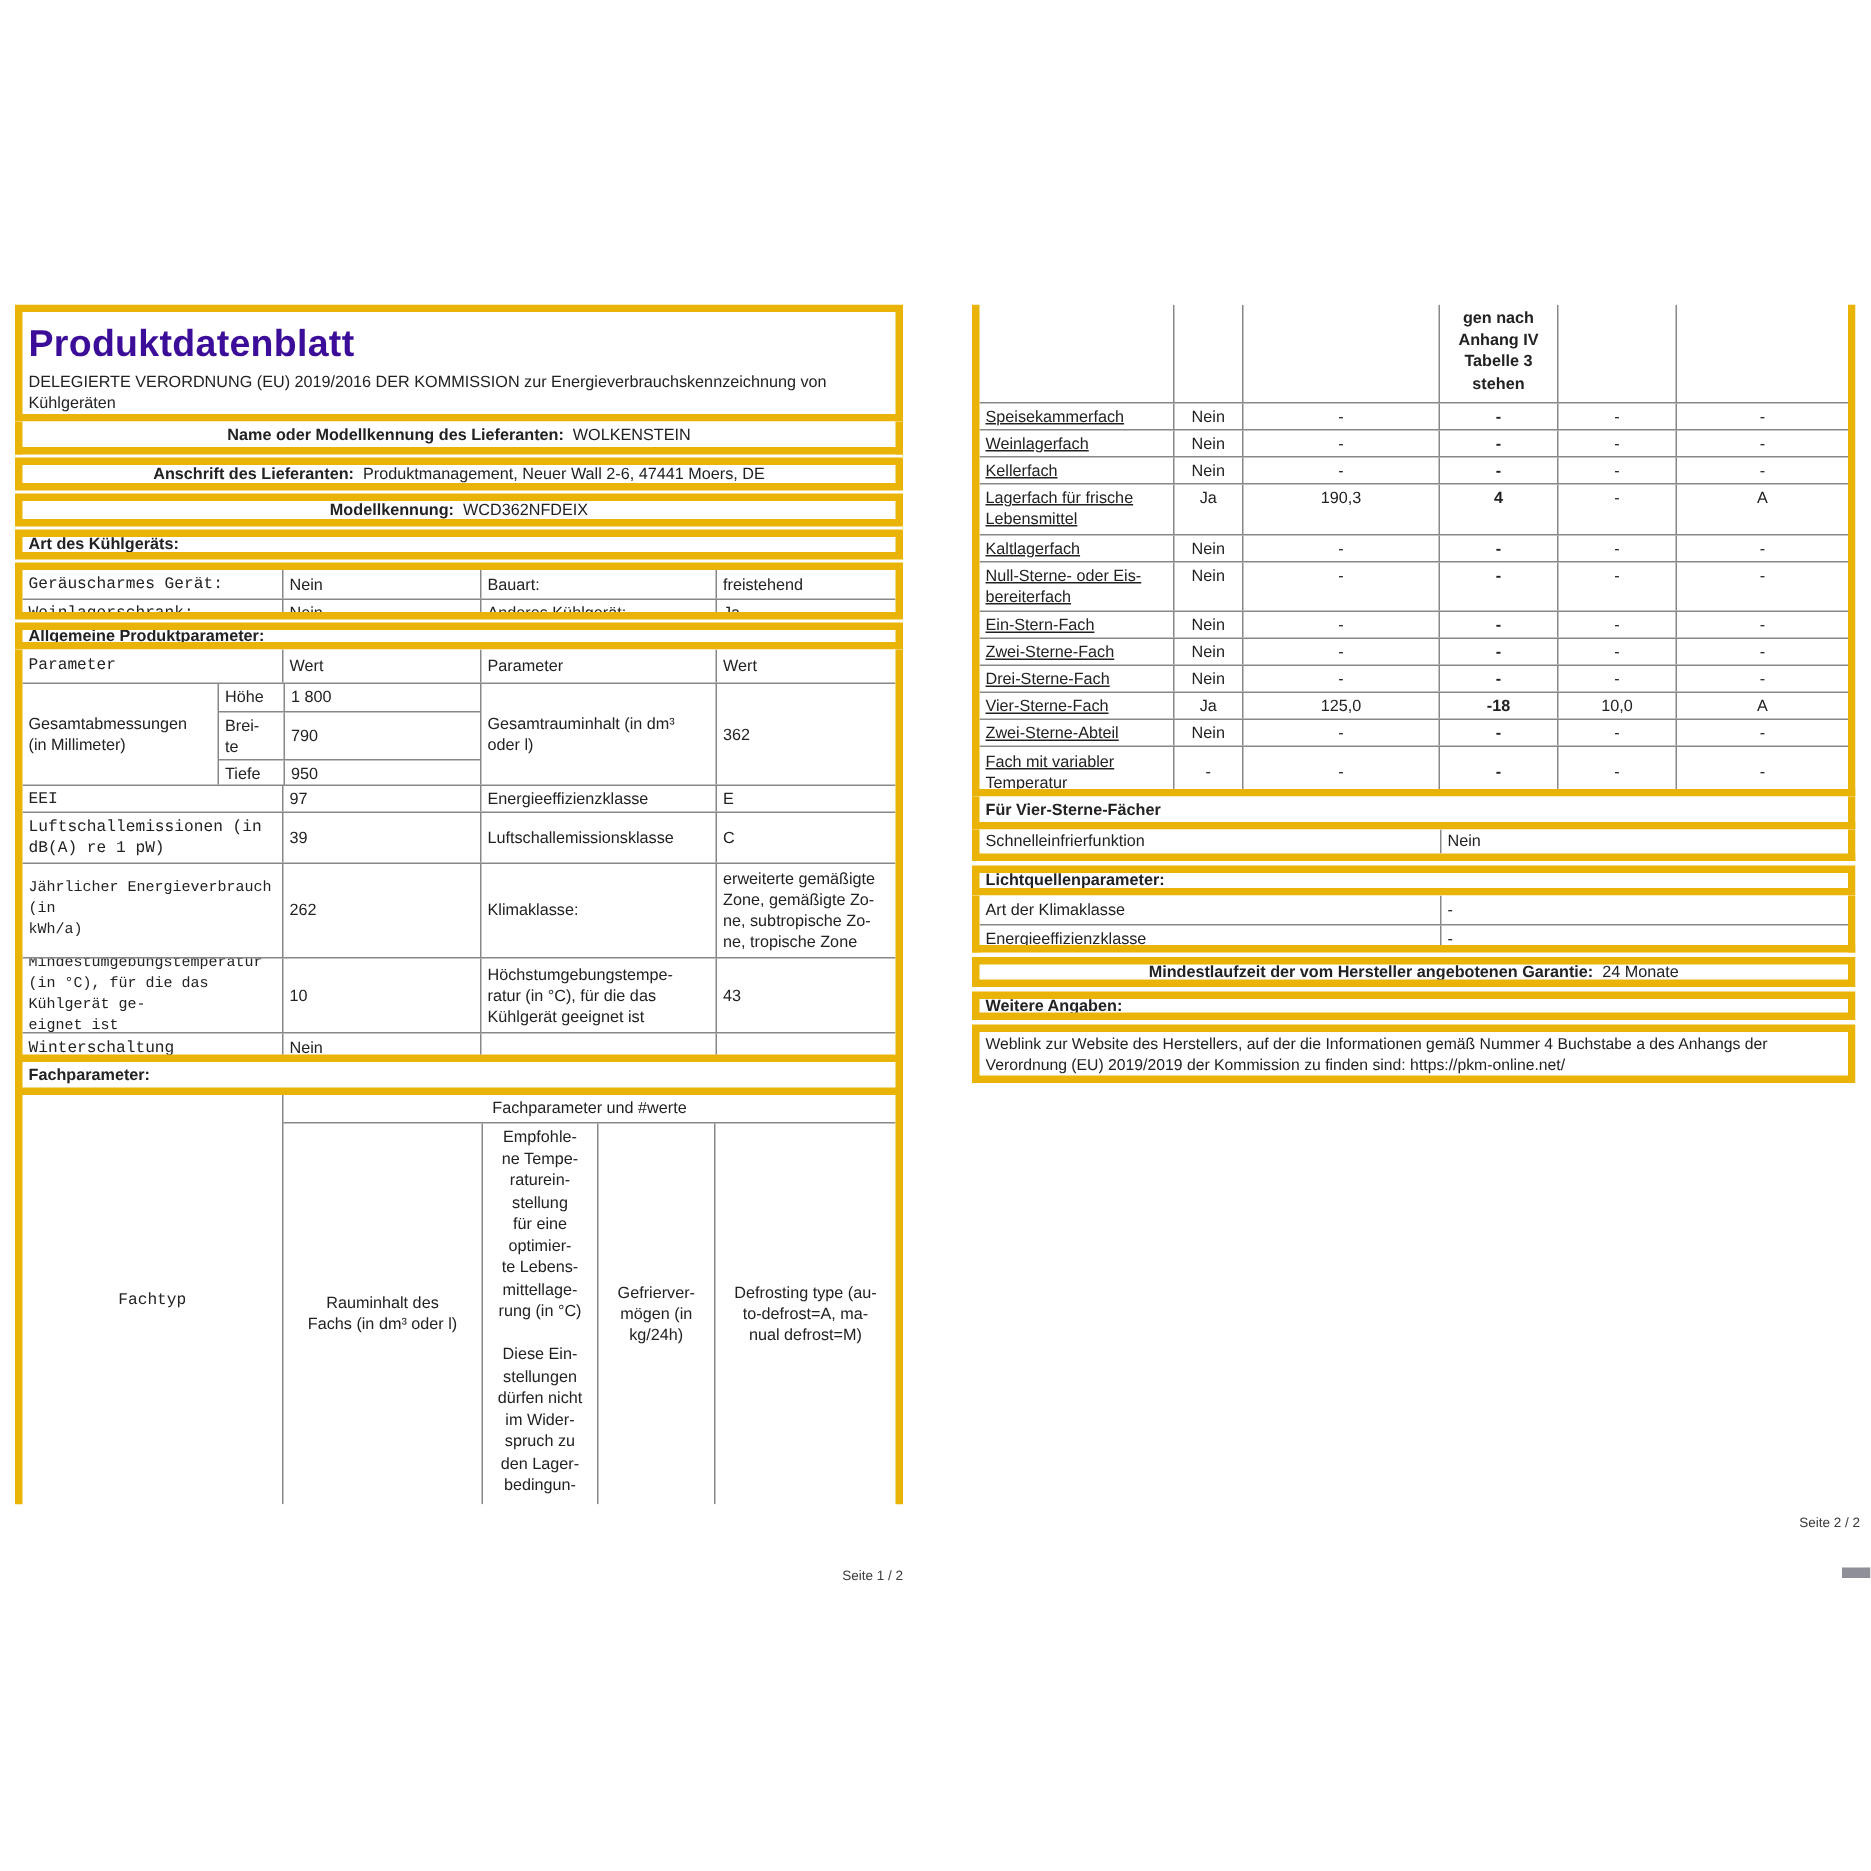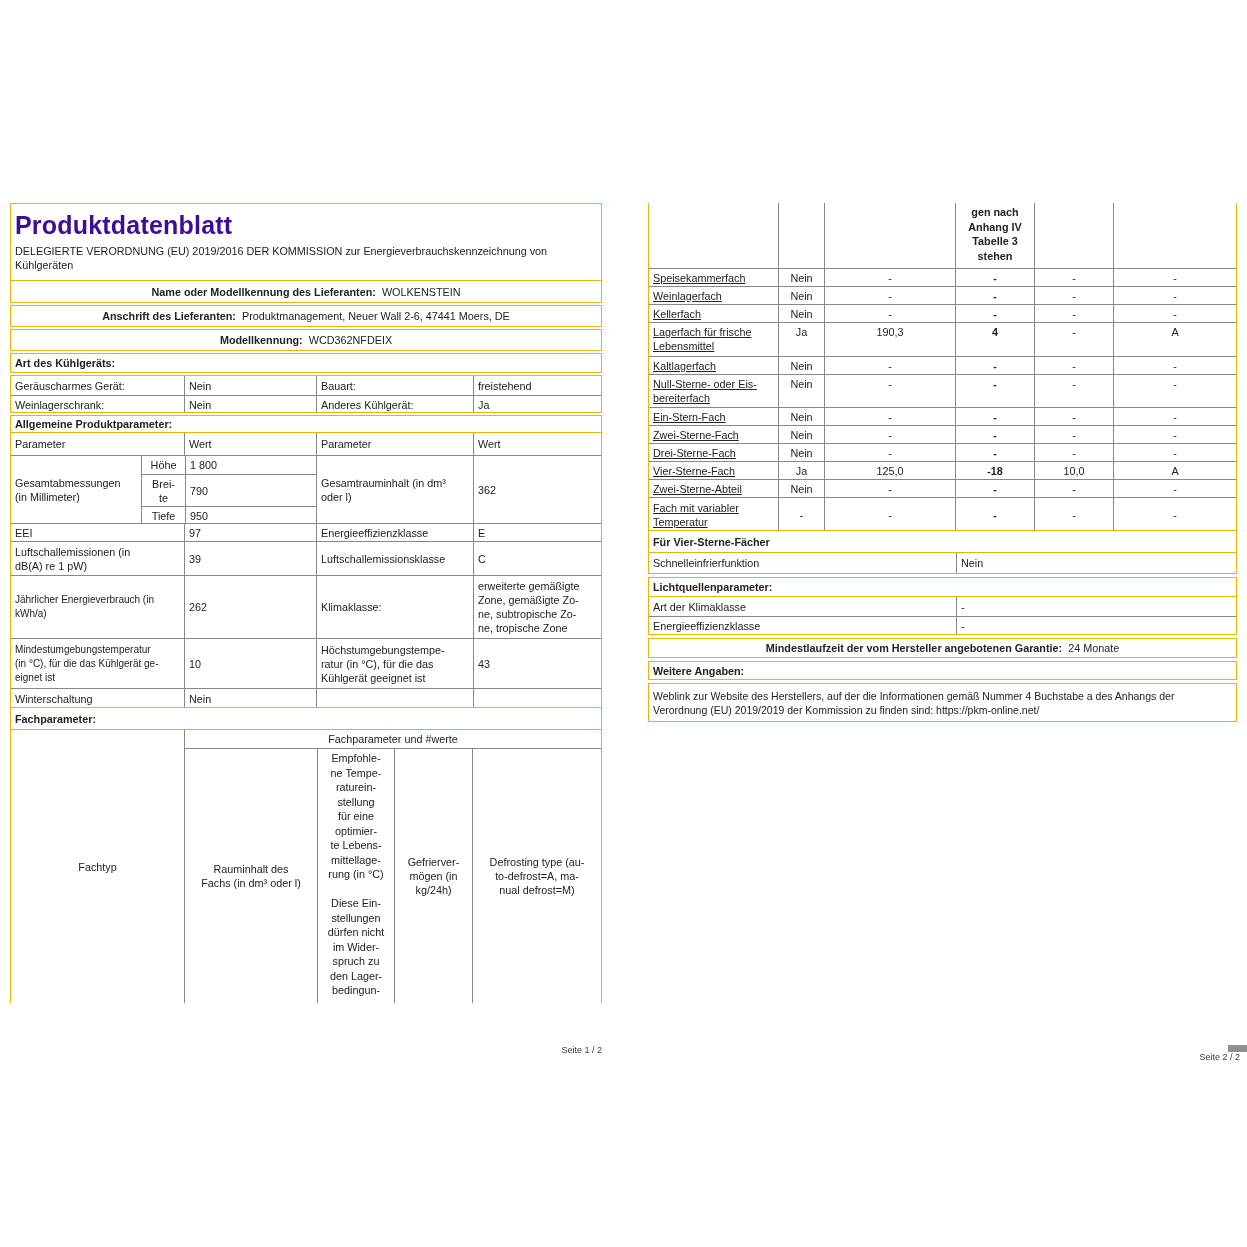--- a/index.html
+++ b/index.html
@@ -6,41 +6,41 @@
   html,body { background:#ffffff; }
   body {
     width:1247px; height:1247px; position:relative;
     font-family:"Liberation Sans", sans-serif;
     font-size:10.8px; color:#222; line-height:14px;
   }
   .page { position:absolute; top:203px; }
   #pageL { left:10px; width:592px; height:800px; overflow:hidden; }
   #pageR { left:648px; width:589px; height:519px; overflow:hidden; }
 
-  .sec { border:1px solid #eab308; overflow:hidden; background:#fff; }
+  .sec { border:5px solid #eab308; overflow:hidden; background:#fff; }
   .nt  { border-top:none; }
   .nb  { border-bottom:none; }
   .g2  { margin-top:2px; }
   .g3  { margin-top:3px; }
 
   .row { display:flex; }
   .row + .row { border-top:1px solid #888; }
 
   .c { display:flex; flex-direction:column; justify-content:center;
        padding:1px 4px; white-space:pre-line; overflow:hidden; }
   .bl { border-left:1px solid #888; }
   .ctr { align-items:center; text-align:center; }
   .top { justify-content:flex-start; padding-top:2px; }
   .b { font-weight:bold; }
   .fs10 { font-size:10px; }
   .inline { flex-direction:row; align-items:center; gap:6px; }
 
   
-  .wA {width:173px;} .wB {width:132px;} .wC {width:157px;} .wD {flex:1;}
-  .wDim {width:130px;} .wSub {width:43px;text-align:center;}
+  .wA {width:173px;font-family:Liberation Mono, monospace;} .wB {width:132px;} .wC {width:157px;} .wD {flex:1;}
+  .wDim {width:130px;} .wSub {width:43px;}
   .wE1 {width:132px;} .wE2 {width:77px;} .wE3 {width:78px;} .wE4 {flex:1;}
   
   .rA {width:129px;text-decoration:underline;} .rB {width:46px;} .rC {width:131px;}
   .rD {width:79px;font-weight:bold;}  .rE {width:79px;} .rF {flex:1;}
   .half {width:307px;}
 
   #title { font-size:25px; font-weight:bold; color:#3c0d99;
            padding:6px 4px 2px 4px; line-height:30px; letter-spacing:.2px; }
   #subtitle { padding:2px 4px; white-space:pre-line; }
 
@@ -369,15 +369,15 @@
     <div class="c b" style="height:100%">Weitere Angaben:</div>
   </div>
 
   <div class="sec g3" style="height:39px">
     <div class="c" style="height:100%; font-size:10.5px">Weblink zur Website des Herstellers, auf der die Informationen gemäß Nummer 4 Buchstabe a des Anhangs der
 Verordnung (EU) 2019/2019 der Kommission zu finden sind:  https://pkm-online.net/</div>
   </div>
 
 </div>
 
-<div class="pagenum" style="left:1160px; top:1050px">Seite 2 / 2</div>
+<div class="pagenum" style="left:1160px; top:1008px">Seite 2 / 2</div>
 
 <div id="scrollthumb"></div>
 
 </body></html>

